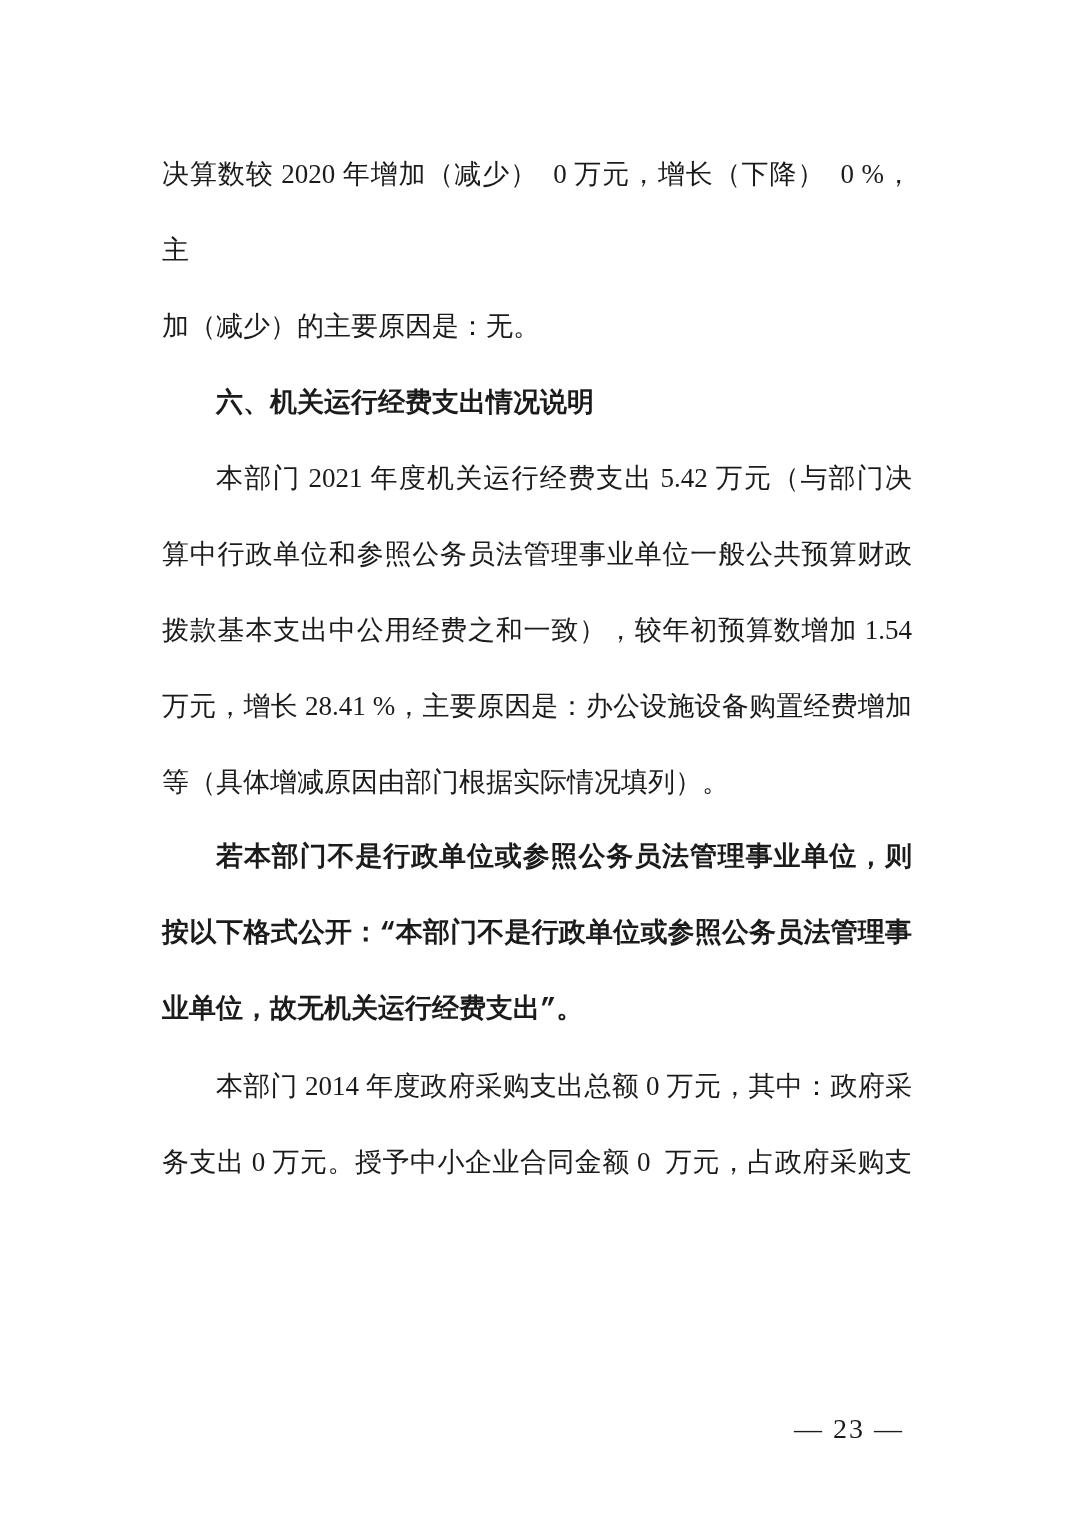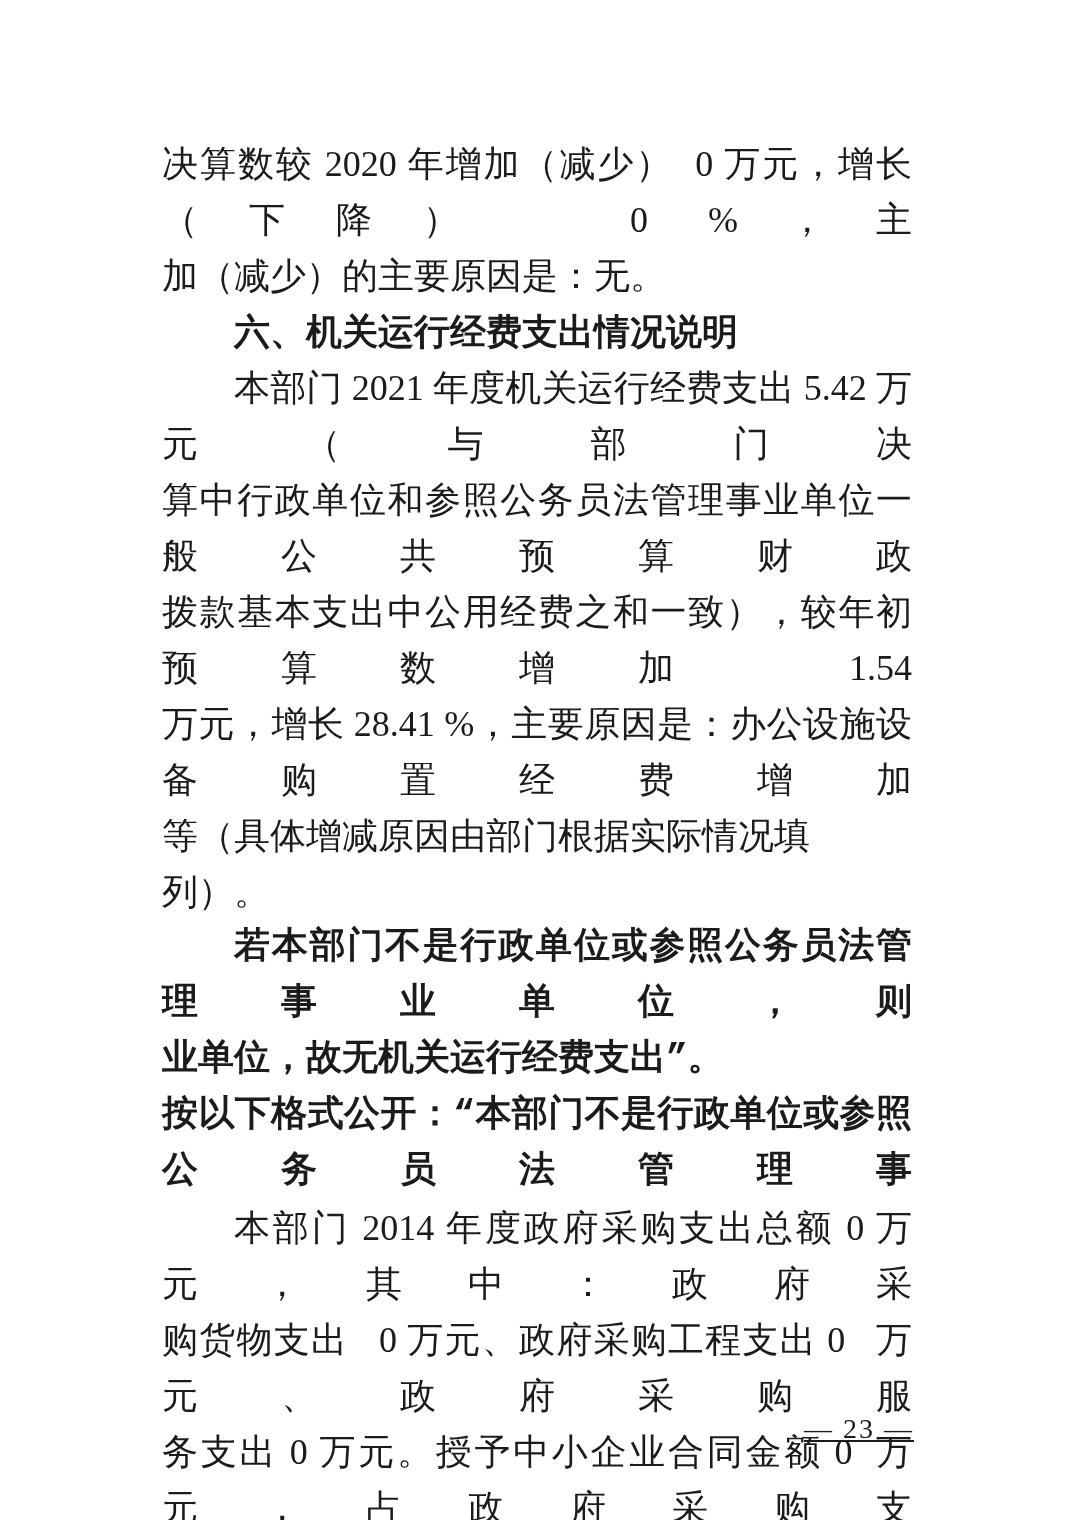--- a/index.html
+++ b/index.html
@@ -17,22 +17,22 @@
     overflow: hidden;
   }
   .content {
     position: absolute;
     left: 162px;
     top: 136px;
     width: 750px;
   }
   .para { margin: 0; }
   .line {
-    font-size: 36px;
-    line-height: 56px;
+    font-size: 27px;
+    line-height: 76px;
     white-space: pre-wrap;
     text-align: justify;
     text-align-last: justify;
   }
   
   .line.last { text-align: left; text-align-last: left; }
   
   .line.indent { text-indent: 2em; }
   
   .para.heading .line {
@@ -42,26 +42,25 @@
     text-align: left;
     text-align-last: left;
   }
   .para.bold .line {
     font-family: Liberation Mono, monospace;
     font-weight: 700;
   }
   .pageno {
     position: absolute;
     top: 1401px;
-    right: 160px;
+    right: 170px;
     font-size: 28px;
     line-height: 56px;
     letter-spacing: 2px;
     white-space: pre;
-    text-decoration: underline;
   }
 </style>
 </head>
 <body>
 
 <div class="page">
   <div class="content">
       <div class="para body">
         <div class="line">决算数较 2020 年增加（减少）  0 万元，增长（下降）  0 %，主</div>
         <div class="line last">加（减少）的主要原因是：无。</div>
@@ -71,23 +70,22 @@
       </div>
       <div class="para body">
         <div class="line indent">本部门 2021 年度机关运行经费支出 5.42 万元（与部门决</div>
         <div class="line">算中行政单位和参照公务员法管理事业单位一般公共预算财政</div>
         <div class="line">拨款基本支出中公用经费之和一致），较年初预算数增加 1.54</div>
         <div class="line">万元，增长 28.41 %，主要原因是：办公设施设备购置经费增加</div>
         <div class="line last">等（具体增减原因由部门根据实际情况填列）。</div>
       </div>
       <div class="para bold">
         <div class="line indent">若本部门不是行政单位或参照公务员法管理事业单位，则</div>
+        <div class="line">按以下格式公开：“本部门不是行政单位或参照公务员法管理事</div>
         <div class="line last">业单位，故无机关运行经费支出”。</div>
-        <div class="line">按以下格式公开：“本部门不是行政单位或参照公务员法管理事</div>
       </div>
       <div class="para body">
         <div class="line indent">本部门 2014 年度政府采购支出总额 0 万元，其中：政府采</div>
-        <div class="line">购货物支出   0 万元、政府采购工程支出 0   万元、政府采购服</div>
         <div class="line">务支出 0 万元。授予中小企业合同金额 0  万元，占政府采购支</div>
       </div>
     </div>
   <div class="pageno">— 23 —</div>
 </div>
 
 </body></html>

